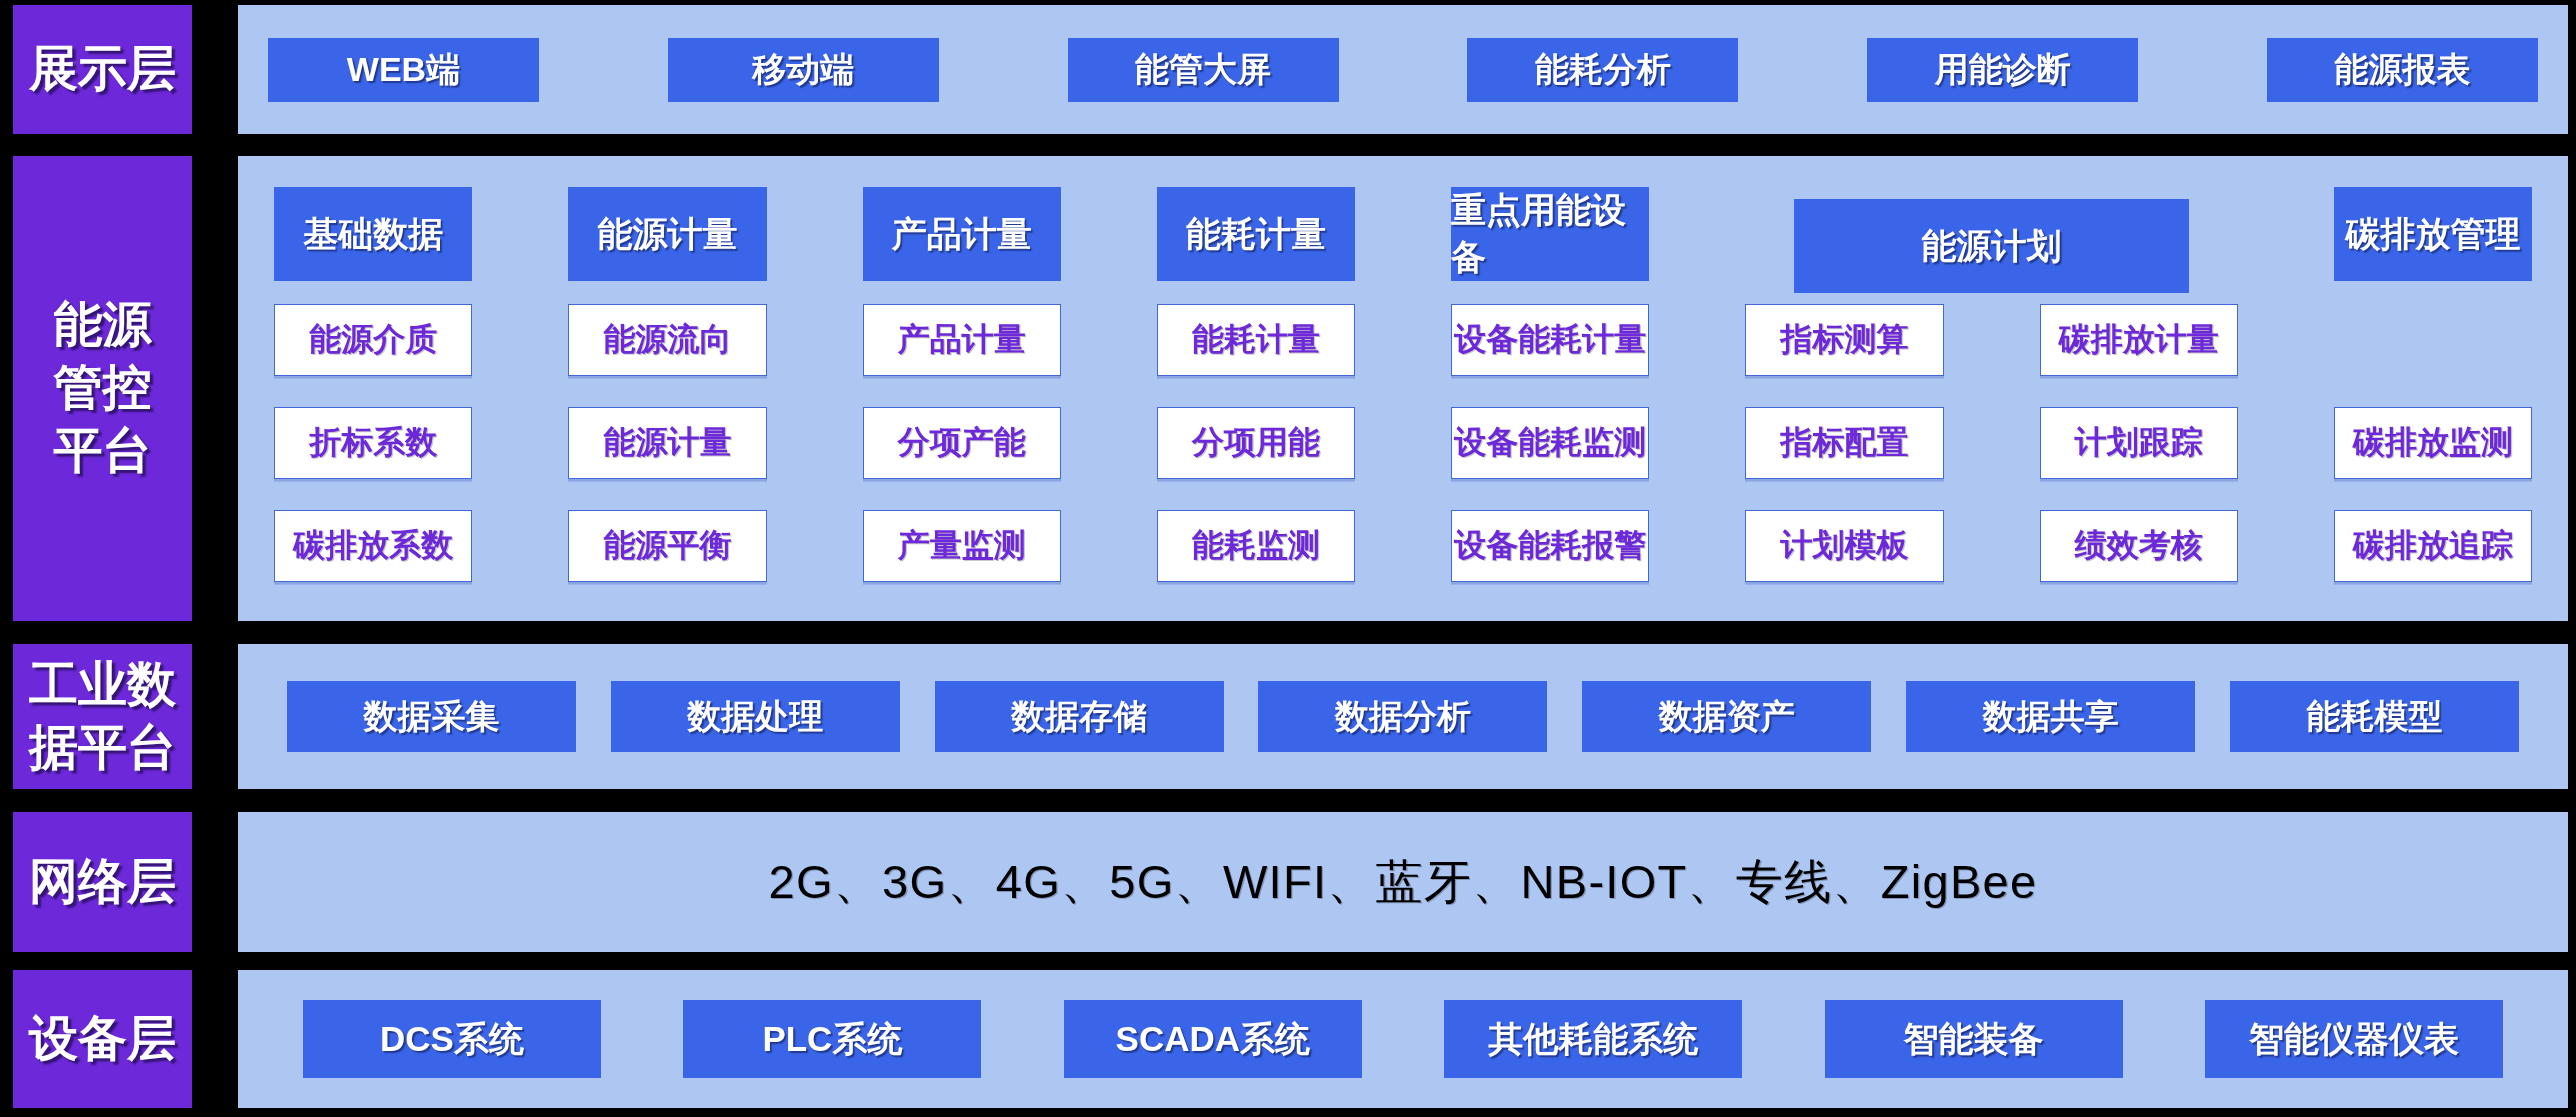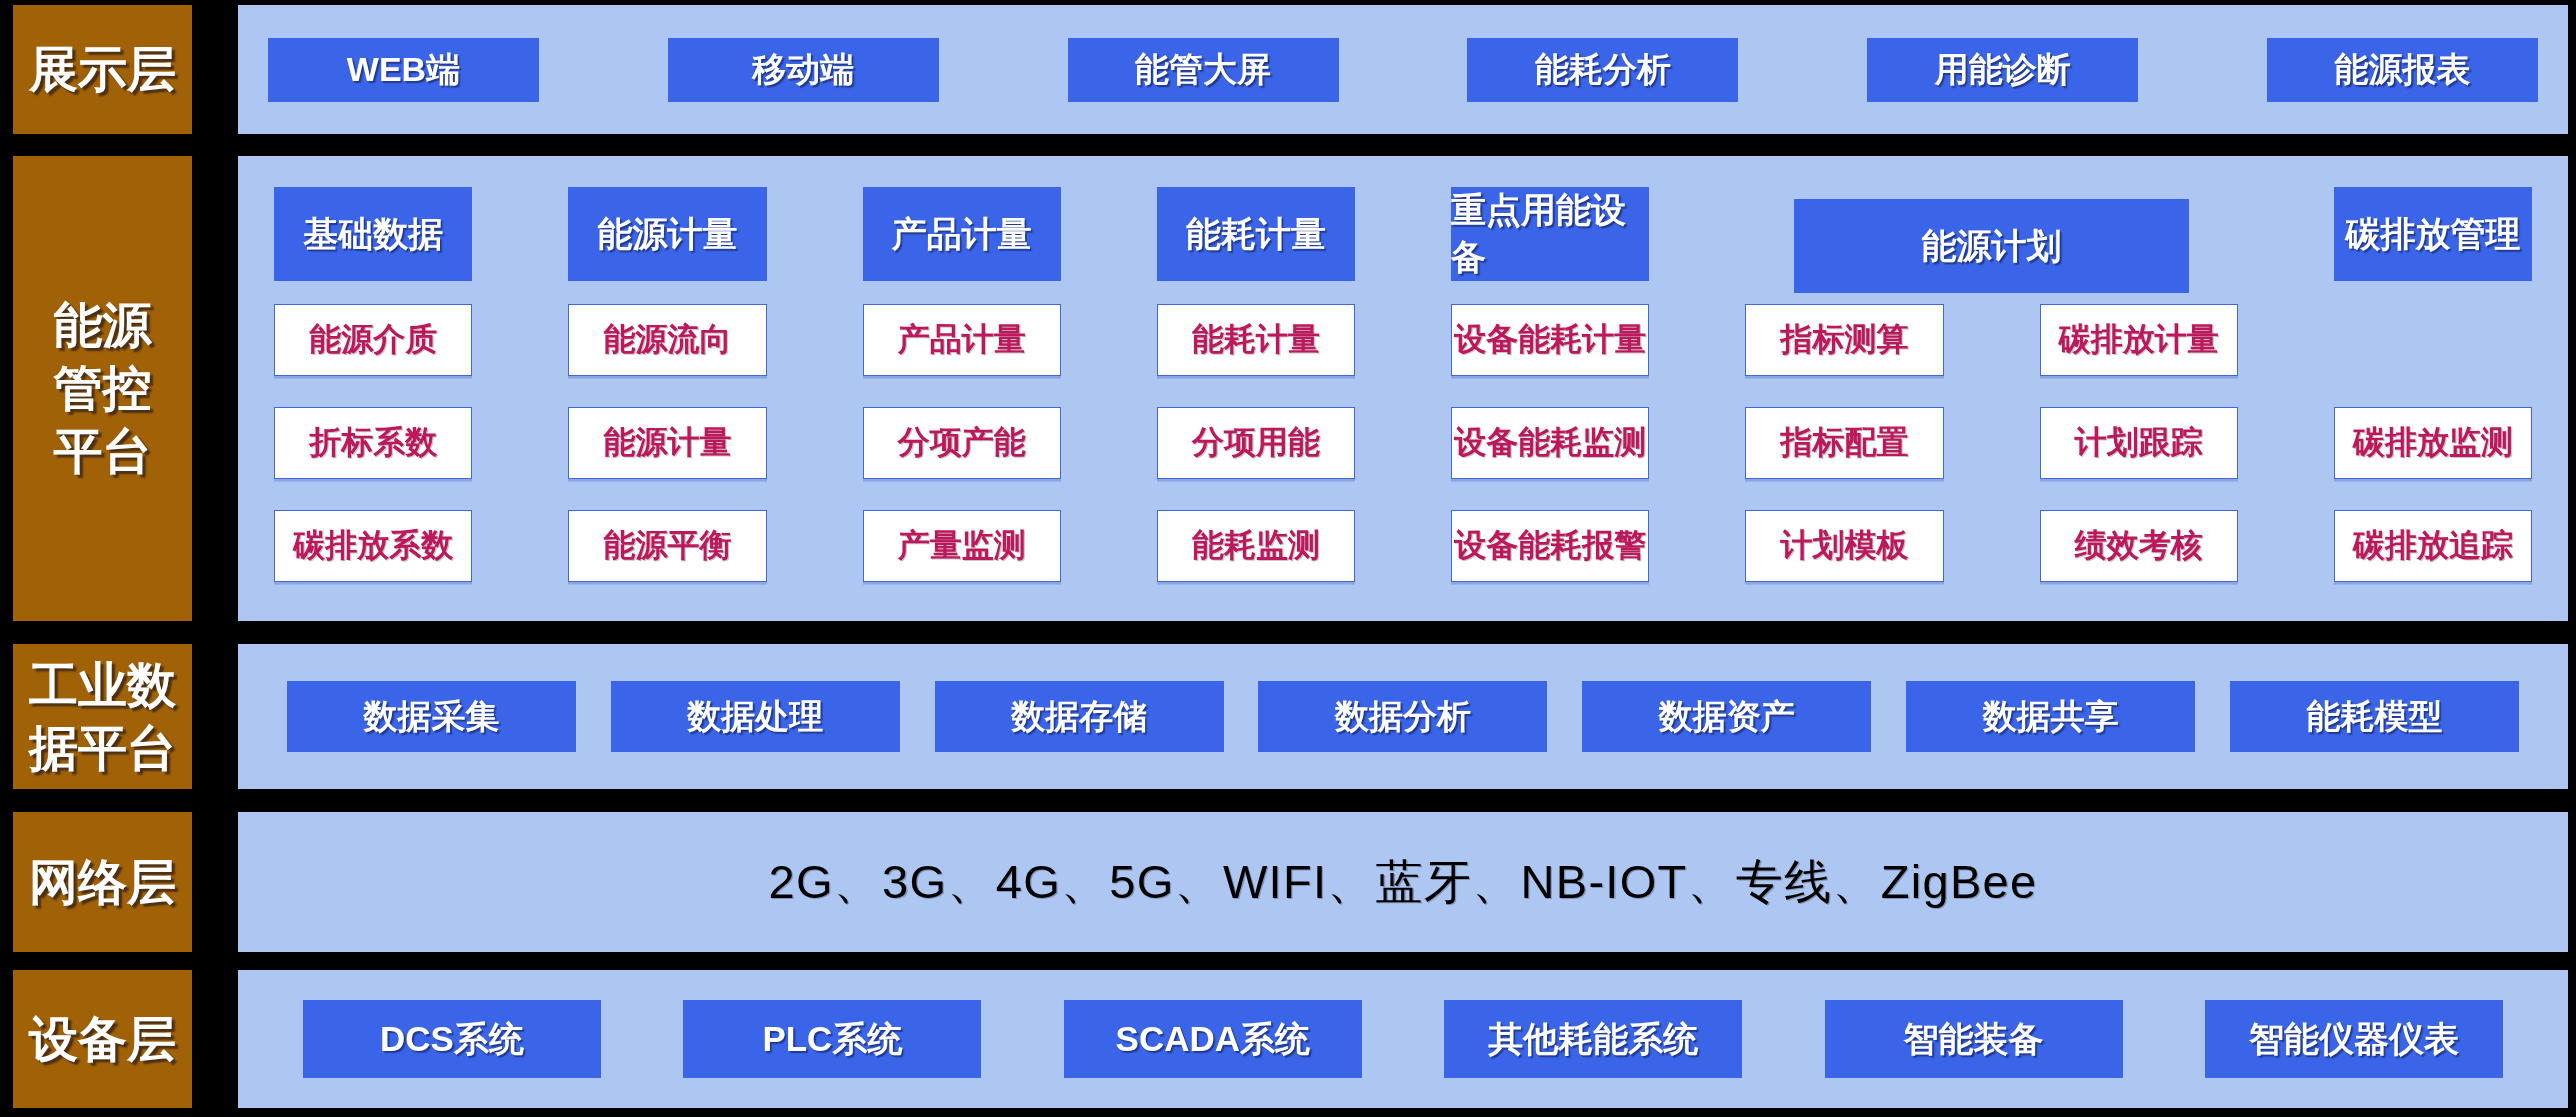--- a/index.html
+++ b/index.html
@@ -13,25 +13,26 @@
 
   .row{position:absolute;left:0;right:0;display:flex;align-items:stretch;}
   #row-0{top:5.2px;height:129px;}
   #row-1{top:156px;height:465px;}
   #row-2{top:644px;height:145px;}
   #row-3{top:812px;height:140px;border-radius:7px;}
   #row-4{top:970px;height:138px;}
 
   .label-box{
     margin-left:13px;width:179px;height:100%;
-    background:#a16207;
+    background:#6d28d9;
     display:flex;flex-direction:column;align-items:center;justify-content:center;
     color:#fff;font-weight:bold;font-size:49px;line-height:1.28;
     text-shadow:3.2px 3.2px 1.9px rgba(5,5,35,.55);
     text-align:center;
+    font-family:Liberation Serif, serif;
   }
   .panel{
     margin-left:46px;width:2330px;height:100%;
     background:#adc6f2;
   }
   .panel-flex{display:flex;align-items:center;justify-content:space-between;}
   #row-0 .panel{padding:0 30px;}
   #row-2 .panel{padding:0 49px;}
   #row-3 .panel{display:flex;align-items:center;justify-content:center;}
   #row-4 .panel{padding:0 65px;}
@@ -47,21 +48,21 @@
   #row-4 .btn{width:298px;height:78px;font-size:35px;}
 
   
   .grid8{display:grid;grid-template-columns:repeat(8,1fr);column-gap:96px;margin-left:36px;margin-right:36px;}
   .hdr-row{margin-top:31px;height:65px;}
   .box-row{margin-top:31px;height:72px;}
   .box-row.first{margin-top:52px;}
   .hdr{font-size:35px;height:100%;}
   .hdr.wide{grid-column:span 2;margin:12px 49px;}
   .wbox{
-    background:#fff;border:1.9px solid #4167d9;color:#be185d;
+    background:#fff;border:1.9px solid #4167d9;color:#6d28d9;
     display:flex;align-items:center;justify-content:center;
     font-size:32px;font-weight:bold;height:100%;
     text-shadow:1.3px 1.3px 0.6px rgba(0,0,0,.22);
     box-shadow:0 2.6px 0 rgba(40,70,170,.25);
   }
 
   .net-text{
     color:#000;font-weight:normal;font-size:47px;letter-spacing:1.3px;
     text-shadow:1.3px 1.3px 0.6px rgba(0,0,0,.25);
   }

